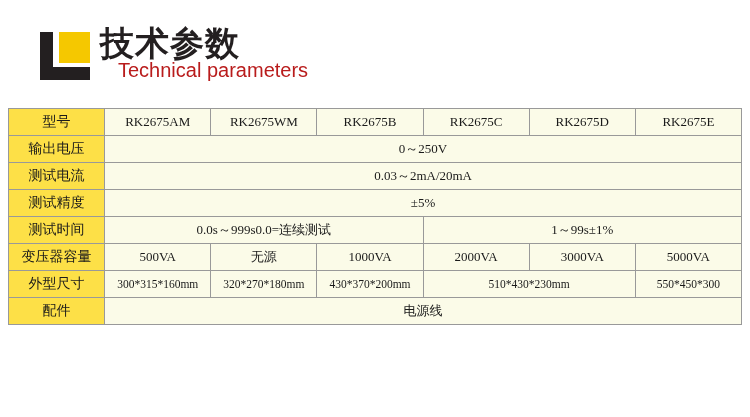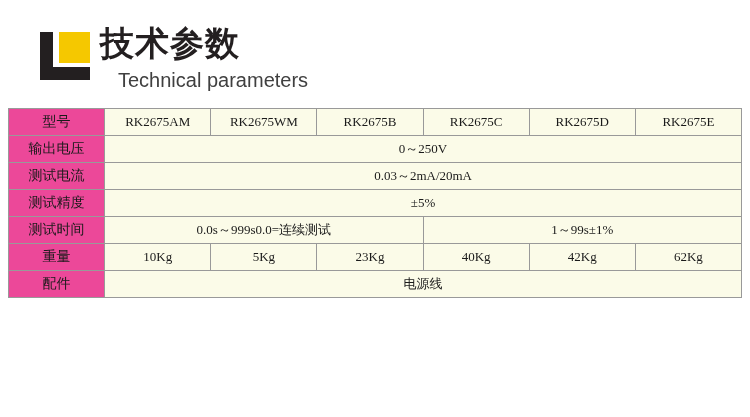--- a/index.html
+++ b/index.html
@@ -63,24 +63,24 @@
     font-size: 34px;
     line-height: 42px;
     font-weight: bold;
     color: #231f20;
     letter-spacing: 1px;
     white-space: nowrap;
   }
   .title-en {
     position: absolute;
     left: 78px;
-    top: 46px;
+    top: 36px;
     font-size: 20px;
     line-height: 24px;
-    color: #404040;
+    color: #b91c1c;
     white-space: nowrap;
   }
   
   .spec-table {
     position: absolute;
     left: 8px;
     top: 108px;
     width: 734px;
     border-collapse: collapse;
     table-layout: fixed;
@@ -92,21 +92,21 @@
     vertical-align: middle;
     font-size: 13px;
     color: #1a1a1a;
     height: 24px;
     padding: 1px 2px;
     font-family: "Liberation Serif", serif;
     white-space: nowrap;
     overflow: hidden;
   }
   .spec-table td.label {
-    background: #ec4899;
+    background: #fde047;
     font-size: 14px;
     letter-spacing: 0px;
   }
   .spec-table td.xsmall {
     font-size: 11.5px;
   }
   .col-label { width: 96px; }
   .col-data  { width: 106px; }
 </style>
 </head>
@@ -155,27 +155,35 @@
       <tr>
         <td class="label">测试精度</td>
         <td colspan="6">±5%</td>
       </tr>
       <tr>
         <td class="label">测试时间</td>
         <td colspan="3">0.0s～999s0.0=连续测试</td>
         <td colspan="3">1～99s±1%</td>
       </tr>
       <tr>
-        <td class="label">重量</td>
-        <td>10Kg</td>
-        <td>5Kg</td>
-        <td>23Kg</td>
-        <td>40Kg</td>
-        <td>42Kg</td>
-        <td>62Kg</td>
+        <td class="label">变压器容量</td>
+        <td>500VA</td>
+        <td>无源</td>
+        <td>1000VA</td>
+        <td>2000VA</td>
+        <td>3000VA</td>
+        <td>5000VA</td>
+      </tr>
+      <tr>
+        <td class="label">外型尺寸</td>
+        <td class="xsmall">300*315*160mm</td>
+        <td class="xsmall">320*270*180mm</td>
+        <td class="xsmall">430*370*200mm</td>
+        <td class="xsmall" colspan="2">510*430*230mm</td>
+        <td class="xsmall">550*450*300</td>
       </tr>
       <tr>
         <td class="label">配件</td>
         <td colspan="6">电源线</td>
       </tr>
     </tbody>
   </table>
 
 </div>
 

